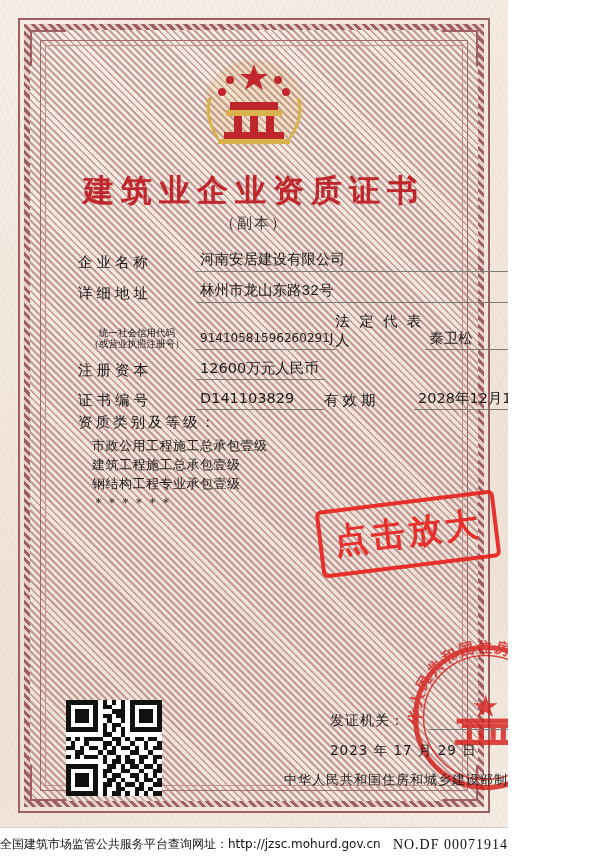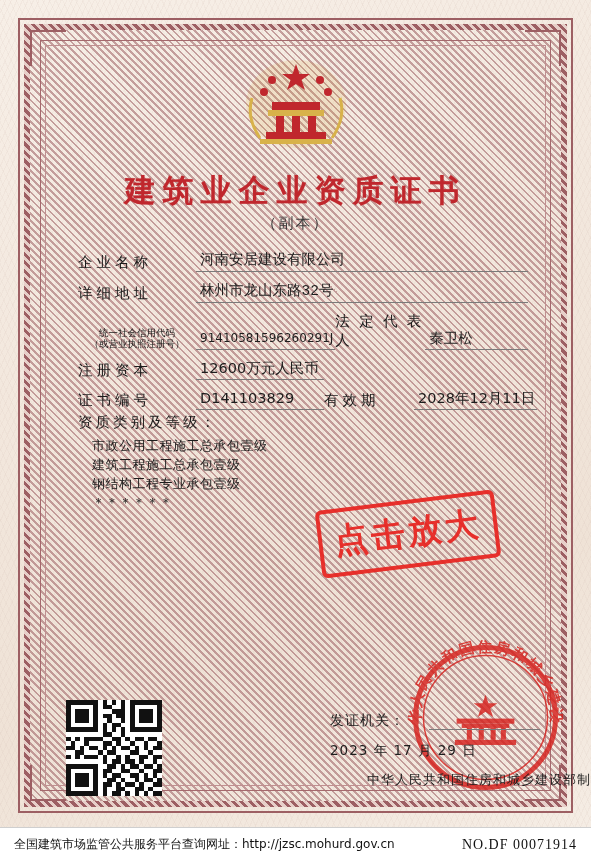--- a/index.html
+++ b/index.html
@@ -5,21 +5,21 @@
   html, body {
     margin: 0;
     padding: 0;
     background: #ffffff;
   }
   body {
     font-family: "Liberation Sans", sans-serif;
   }
   .cert {
     position: relative;
-    width: 591px;
+    width: 508px;
     height: 861px;
     overflow: hidden;
     background:
       repeating-linear-gradient(115deg, rgba(220,200,190,0.18) 0px, rgba(220,200,190,0.18) 1px, rgba(255,255,255,0) 1px, rgba(255,255,255,0) 5px),
       repeating-linear-gradient(65deg, rgba(214,196,186,0.14) 0px, rgba(214,196,186,0.14) 1px, rgba(255,255,255,0) 1px, rgba(255,255,255,0) 6px),
       linear-gradient(160deg, #f7efe7 0%, #f3e8de 35%, #efe2d6 70%, #f6eee6 100%);
   }
   
   .frame-outer {
     position: absolute;
@@ -237,21 +237,21 @@
   .bottombar {
     position: absolute;
     left: 0; right: 0;
     bottom: 0;
     height: 34px;
     background: #ffffff;
     border-top: 1px solid #cfcfcf;
     display: flex;
     align-items: center;
     justify-content: space-between;
-    padding: 0 14px;
+    padding: 0 0;
     box-sizing: border-box;
     font-family: "DejaVu Sans", sans-serif;
     font-size: 12px;
     color: #111;
   }
   .bottombar .no {
     font-family: "Liberation Serif", serif;
     font-size: 14px;
     letter-spacing: 1px;
   }

